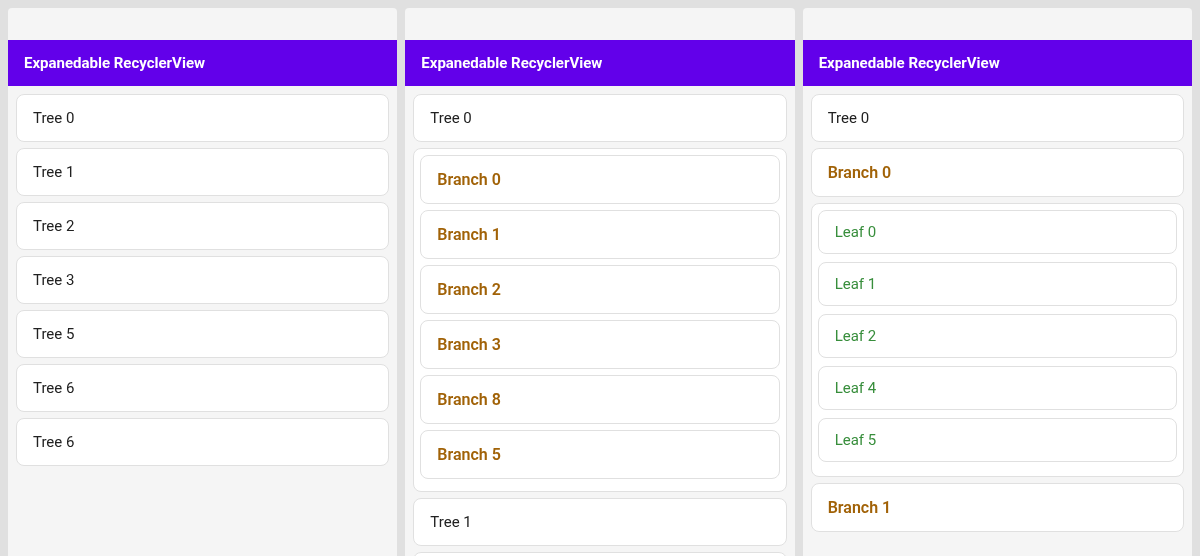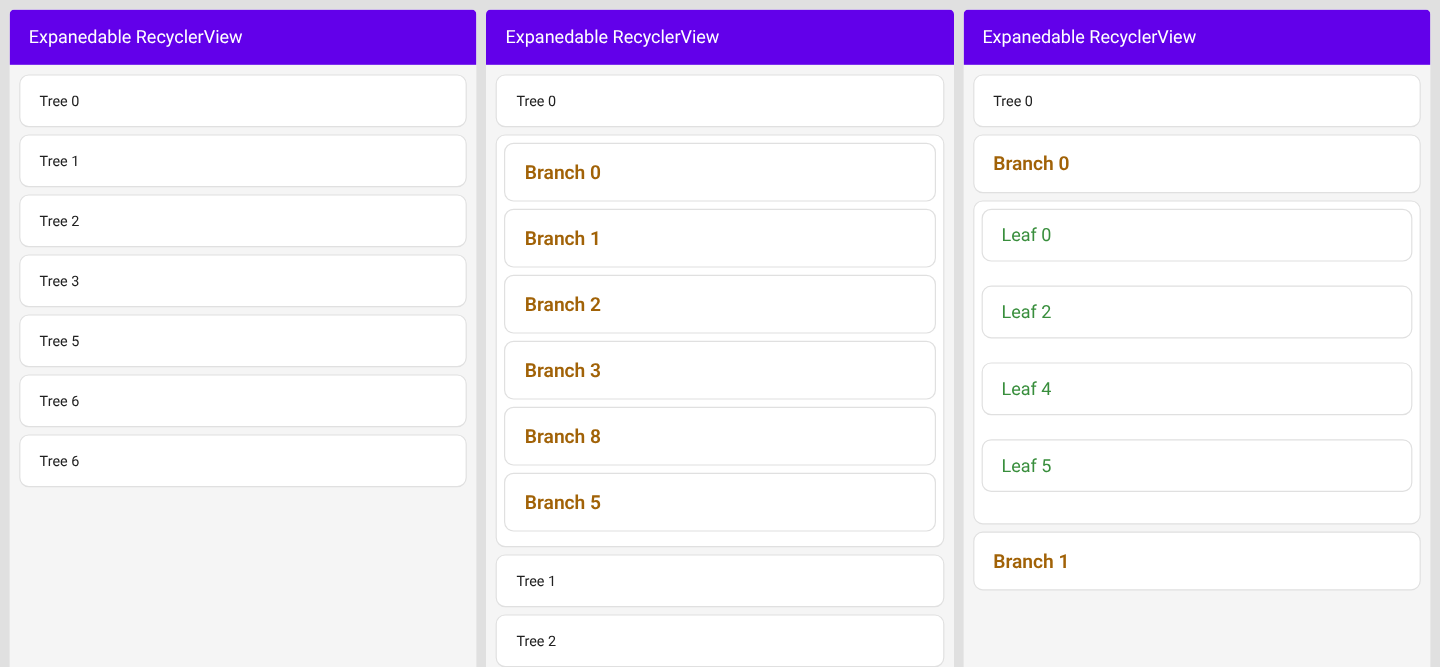--- a/index.html
+++ b/index.html
@@ -24,36 +24,37 @@
       overflow: hidden;
       display: flex;
       flex-direction: column;
     }
 
     .panel-header {
       background: #6200ea;
       padding: 14px 16px;
       color: white;
       font-size: 15px;
-      font-weight: 400;
+      font-weight: 700;
+      margin-top: 32px;
     }
 
     .panel-content {
       flex: 1;
       overflow-y: auto;
       padding: 8px;
     }
 
     .tree-item {
       background: white;
       border-radius: 8px;
       border: 1px solid #e0e0e0;
       padding: 14px 16px;
       margin-bottom: 6px;
-      font-size: 12px;
+      font-size: 15px;
       color: #212121;
       cursor: pointer;
     }
 
     .branch-item {
       background: white;
       border-radius: 8px;
       border: 1px solid #e0e0e0;
       padding: 14px 16px;
       margin-bottom: 6px;
@@ -61,21 +62,21 @@
       color: #a16207;
       font-weight: 600;
       cursor: pointer;
     }
 
     .leaf-item {
       background: white;
       border-radius: 8px;
       border: 1px solid #e0e0e0;
       padding: 12px 16px;
-      margin-bottom: 20px;
+      margin-bottom: 8px;
       font-size: 15px;
       color: #388e3c;
       cursor: pointer;
     }
 
     .branches-container {
       background: white;
       border-radius: 8px;
       border: 1px solid #e0e0e0;
       padding: 6px;
@@ -116,19 +117,20 @@
     </div>
 </div>
 
 <div class="panel">
   <div class="panel-header">Expanedable RecyclerView</div>
   <div class="panel-content">
   <div class="tree-item">Tree 0</div>
       <div class="branch-item">Branch 0</div>
       <div class="branches-container">
         <div class="leaf-item">Leaf 0</div>
+        <div class="leaf-item">Leaf 1</div>
         <div class="leaf-item">Leaf 2</div>
         <div class="leaf-item">Leaf 4</div>
         <div class="leaf-item">Leaf 5</div>
       </div>
       <div class="branch-item">Branch 1</div>
     </div>
 </div>
 
 </body></html>

